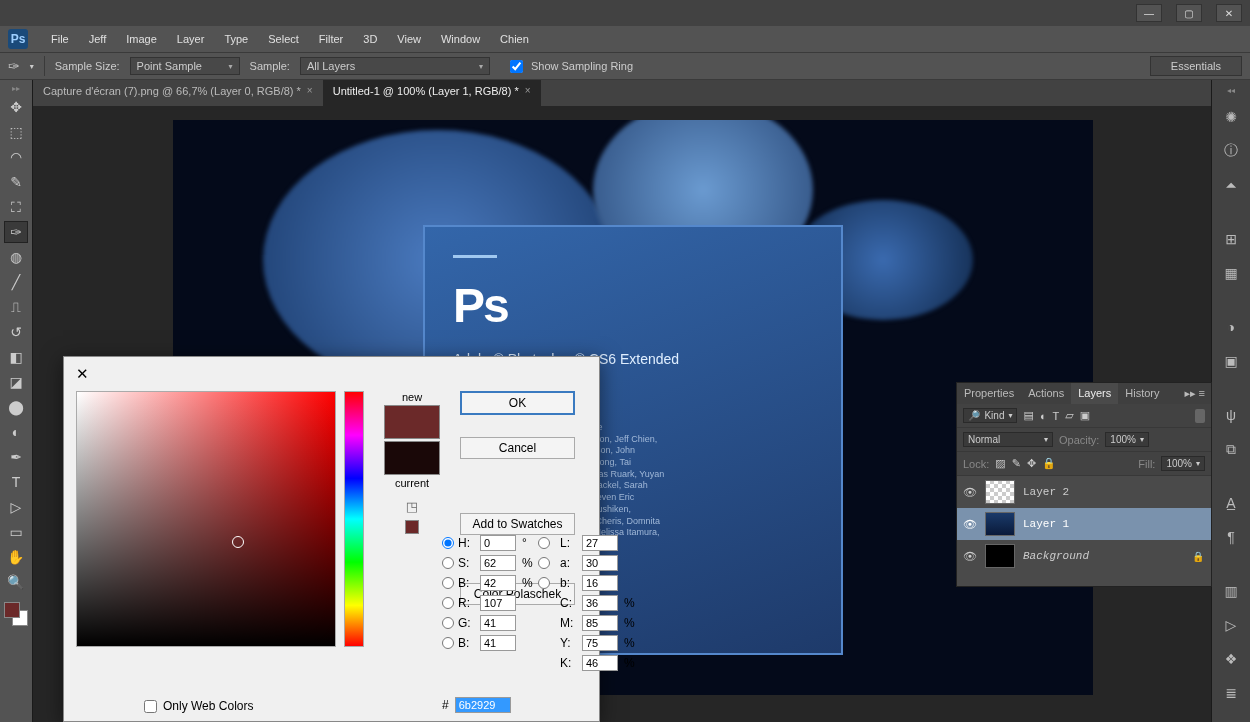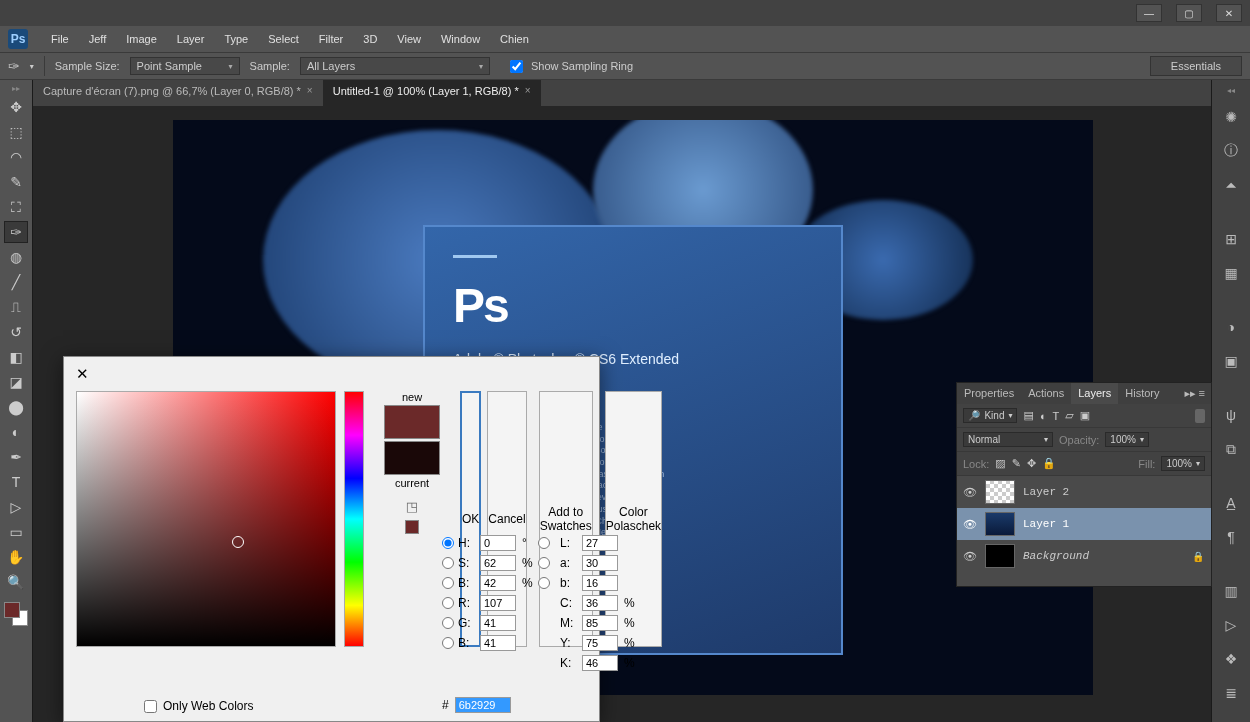--- a/index.html
+++ b/index.html
@@ -62,21 +62,21 @@
 .dialog .dtitle .close { font-size: 15px; cursor: default; }
 .dialog .body { display: flex; padding: 0 12px; gap: 8px; }
 .dialog .field { width: 260px; height: 256px; background: linear-gradient(to top, #000, transparent), linear-gradient(to right, #fff, #ff0000); position: relative; border:1px solid #aaa;}
 .dialog .field .cursor { position: absolute; width: 12px; height: 12px; border: 1px solid #fff; border-radius: 50%; left: 155px; top: 144px; }
 .dialog .hue { width: 20px; height: 256px; background: linear-gradient(to bottom, #ff0000, #ff00ff 17%, #0000ff 34%, #00ffff 50%, #00ff00 67%, #ffff00 84%, #ff0000); border:1px solid #aaa;}
 .dialog .preview { display:flex; flex-direction:column; align-items:center; gap:2px; width:80px;}
 .dialog .preview .lbl { font-size:11px; }
 .dialog .preview .box { width:56px; height:34px; border:1px solid #888; }
 .dialog .preview .new { background:#6b2929; }
 .dialog .preview .cur { background:#1a0808; }
-.dialog .btns { display:flex; flex-direction:row; gap: 6px; width: 115px; }
+.dialog .btns { display:flex; flex-direction:column; gap: 22px; width: 115px; }
 .dialog .btns button { padding: 3px 0; font-size: 12px; background:#f4f4f4; border:1px solid #aaa; }
 .dialog .btns button.ok { border: 2px solid #3a7ac0; }
 .dialog .inputs { position:absolute; left: 378px; top: 178px; display:grid; grid-template-columns: 14px 20px 40px 14px 20px 20px 40px 14px; gap: 4px 2px; align-items:center; font-size:12px; }
 .dialog .inputs .rad { width:12px; height:12px; }
 .dialog .inputs input[type=text] { width: 36px; padding: 1px 3px; border:1px solid #999; font-size:11px; text-align:left;}
 .dialog .bottom { position:absolute; left: 80px; bottom: 8px; display:flex; align-items:center; gap:6px; font-size:12px; }
 .dialog .hexrow { position:absolute; left: 378px; bottom: 8px; display:flex; align-items:center; gap:6px; font-size:12px;}
 .dialog .hexrow input { width:56px; padding:1px 3px; border:1px solid #999; background:#3399ff; color:#fff; font-size:11px;}
 .tri { font-size: 8px; }
 </style>

